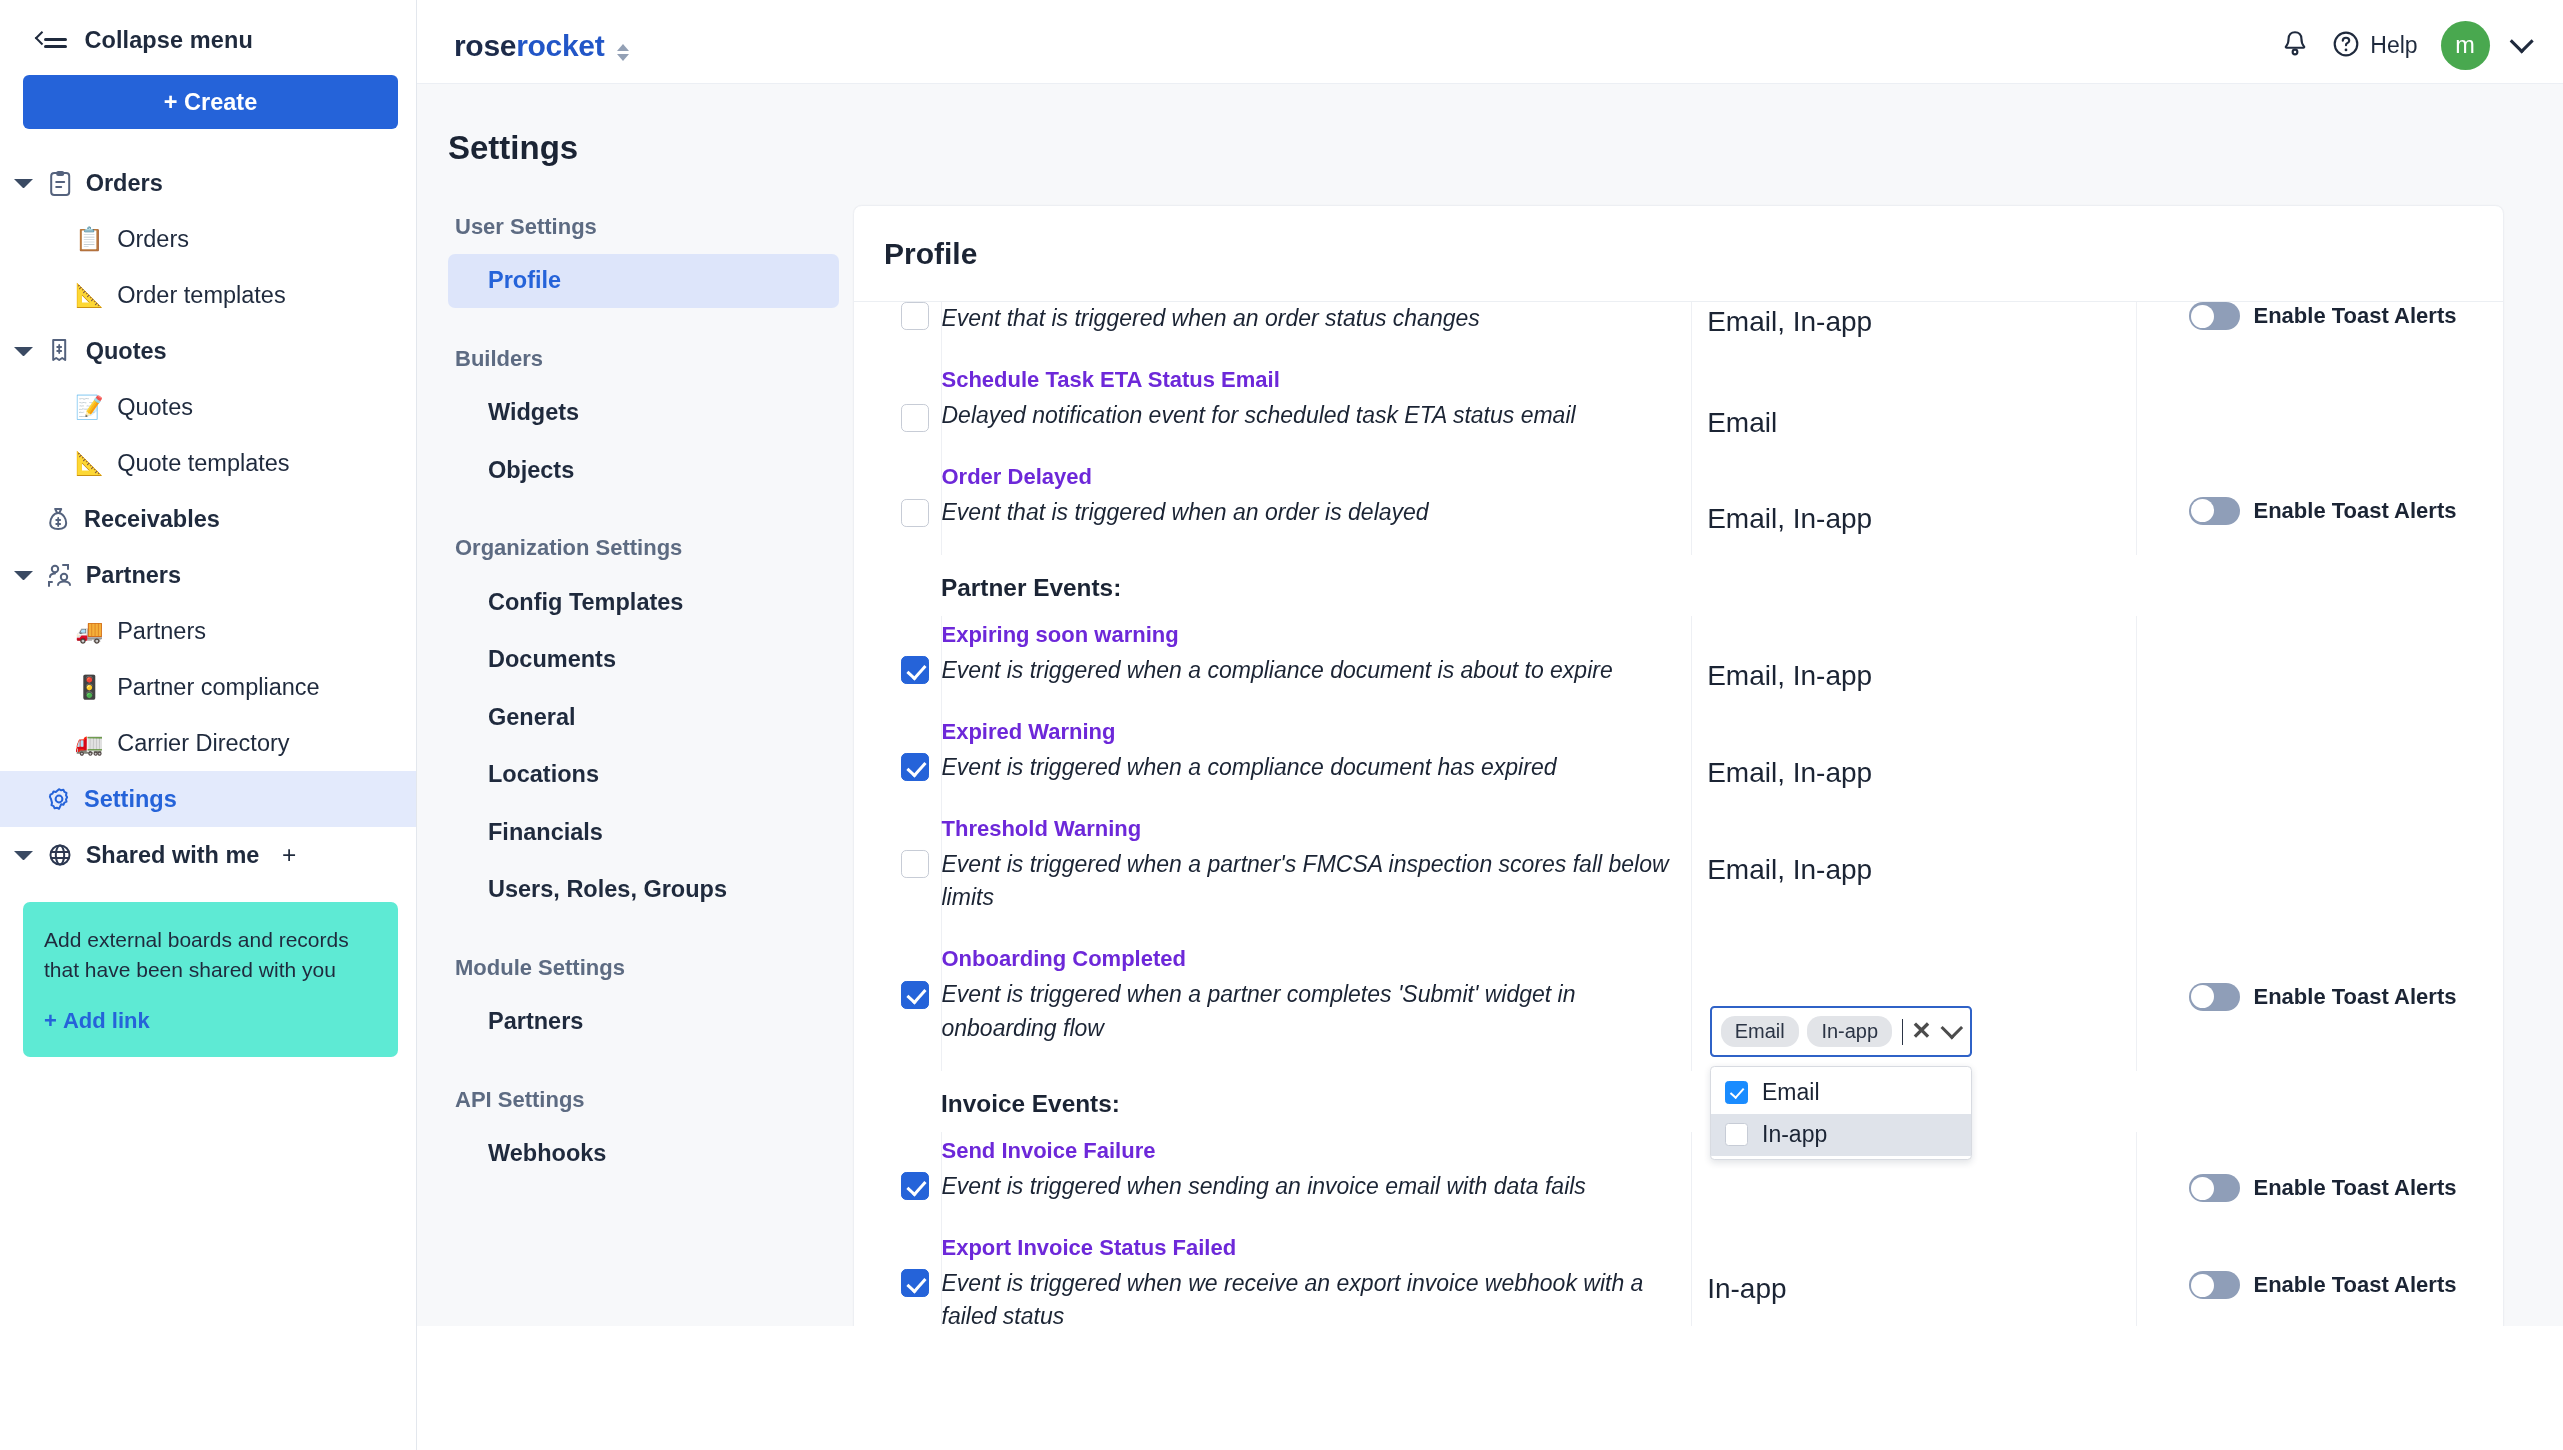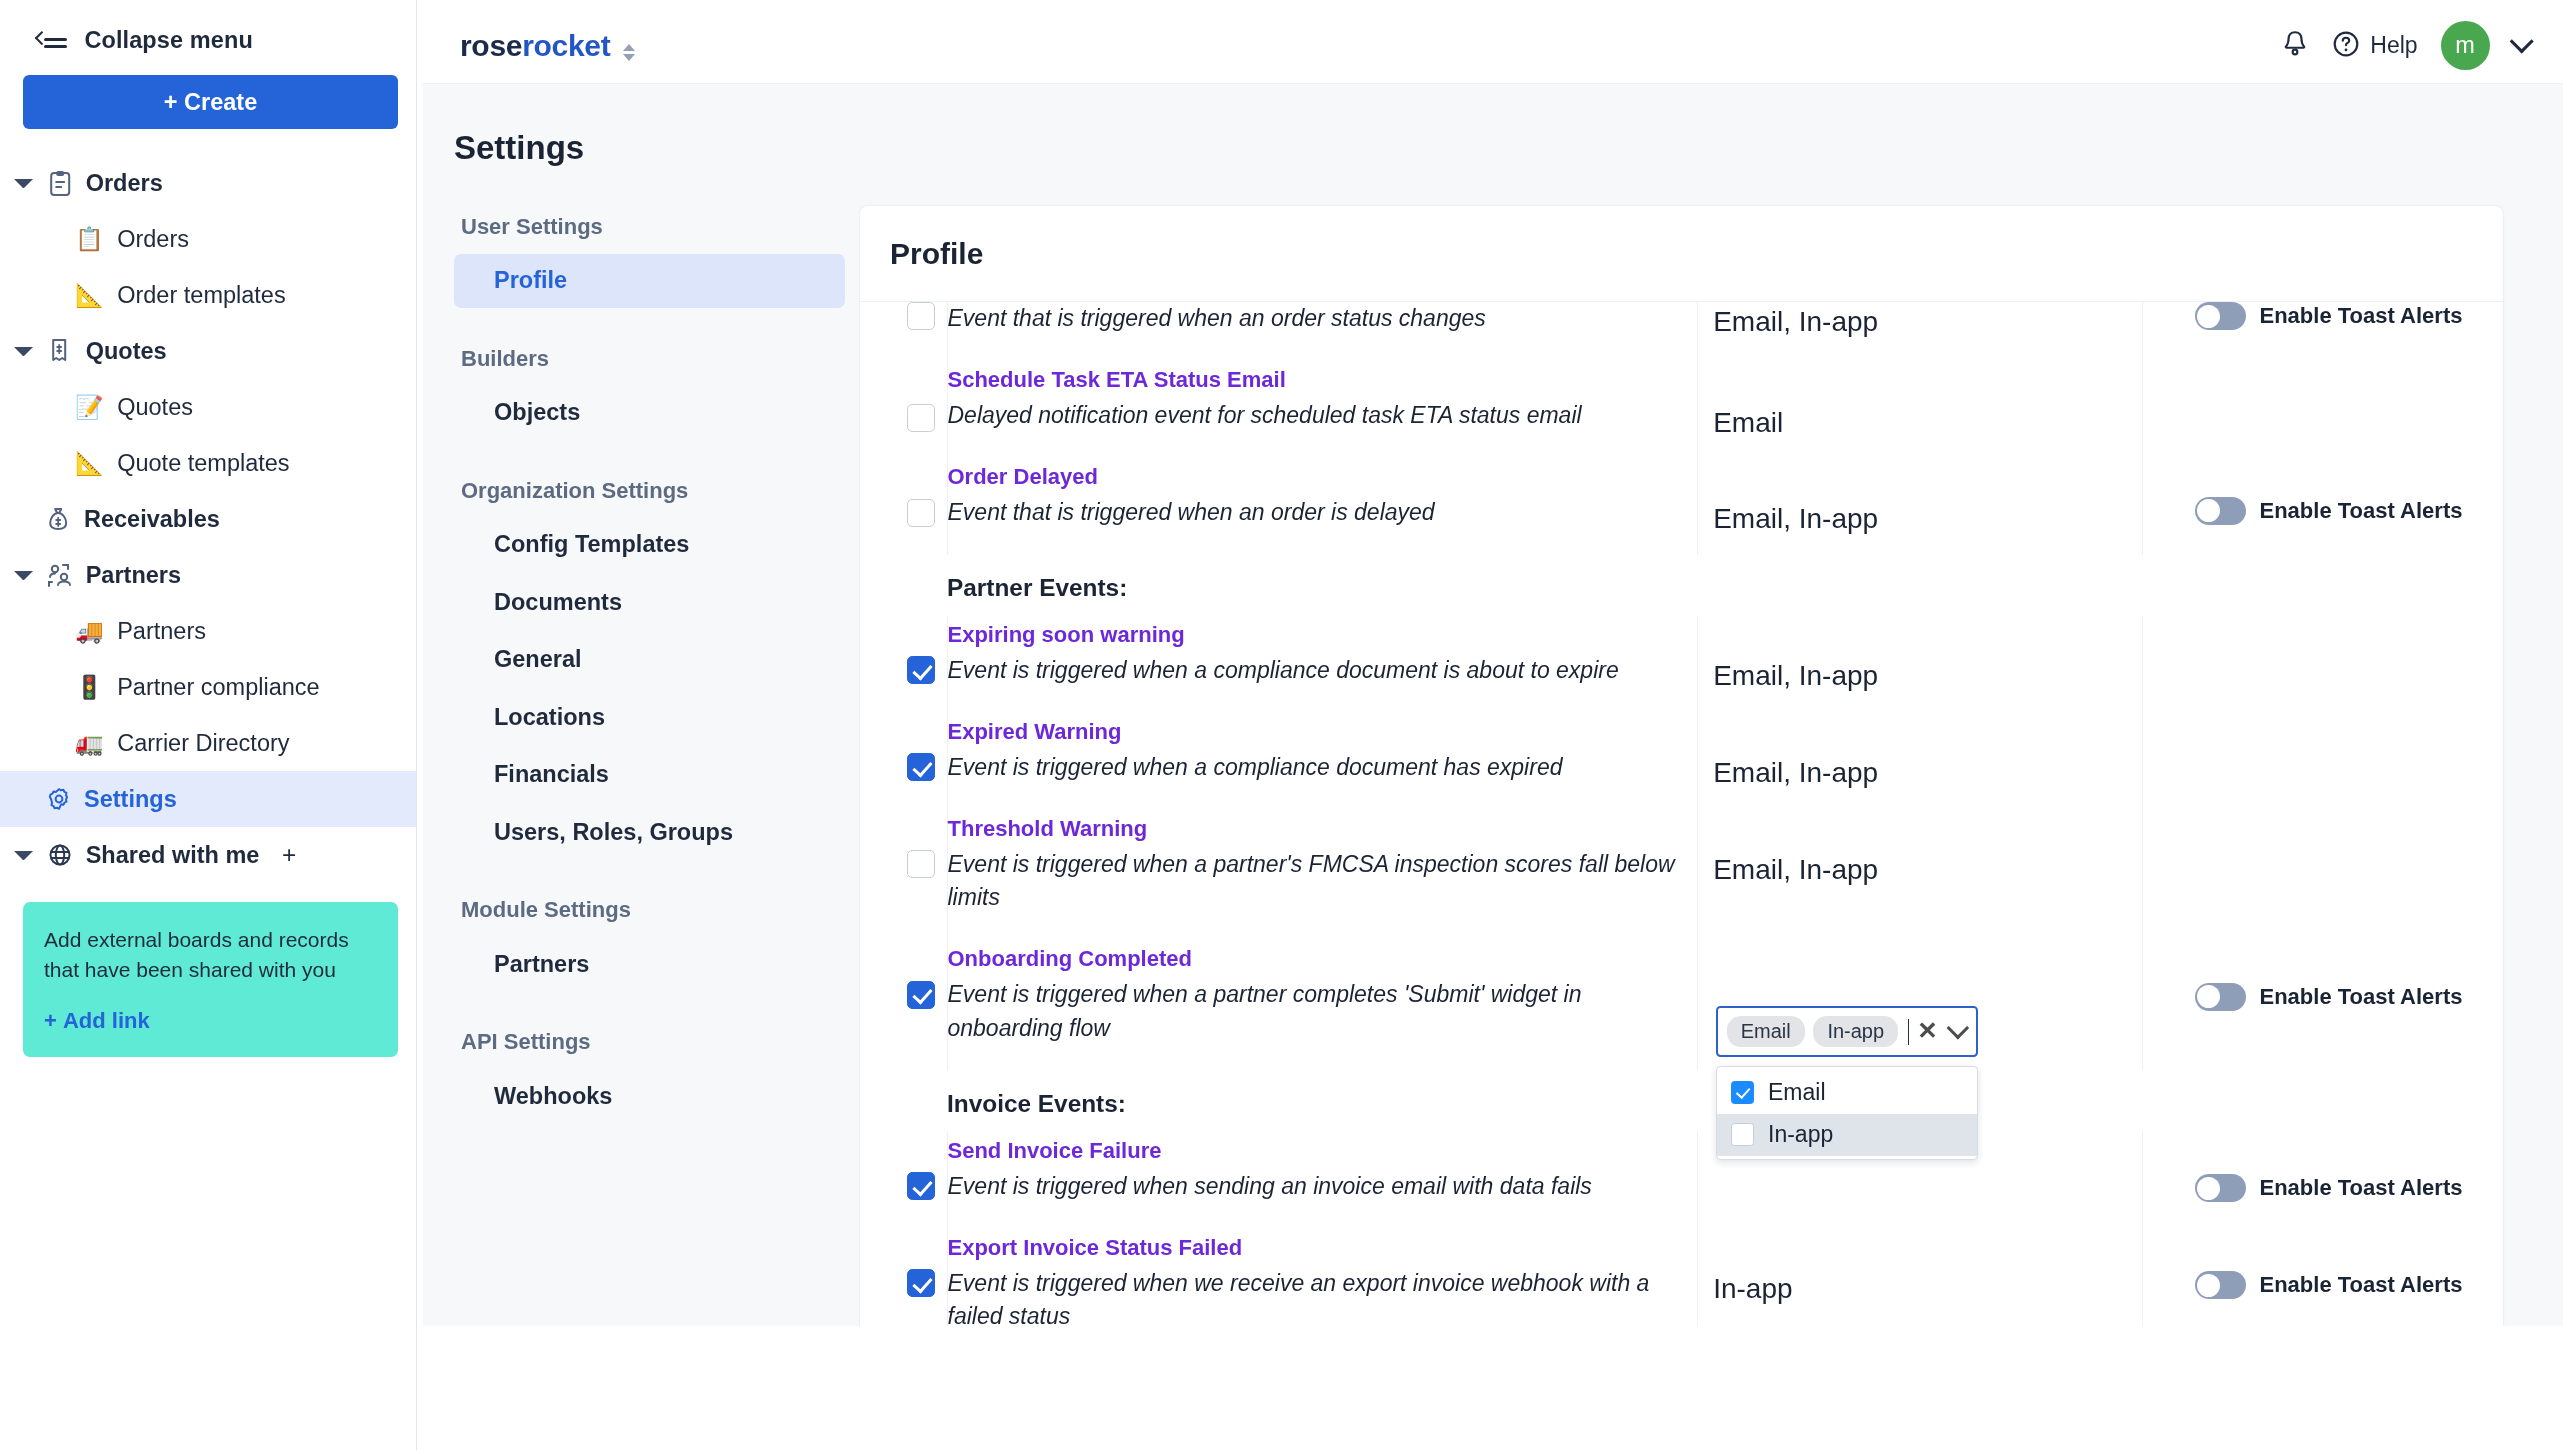--- a/index.html
+++ b/index.html
@@ -2,21 +2,21 @@
 <html style="font-size:14px"><head>
 <meta charset="utf-8">
 <style>
   * { box-sizing: border-box; margin: 0; padding: 0; }
   html, body {
     width: 2563px; height: 1451px;
     font-family: "Liberation Sans", sans-serif;
     background: #ffffff;
     overflow: hidden;
   }
-  .app { display: flex; width: 2563px; height: 1326px; gap: 6px; }
+  .app { display: flex; width: 2563px; height: 1326px; }
 
   
   .sidebar {
     width: 417px; height: 1451px; background: #ffffff;
     border-right: 1.7px solid #e3e7ed;
     flex: 0 0 417px; padding: 0; position: relative;
   }
   .collapse-row {
     display: flex; align-items: center; gap: 17.4px;
     padding: 26px 0 0 37px; height: 54px;
@@ -368,20 +368,21 @@
     <div class="page">
       <div class="page-title">Settings</div>
 
       <div class="panels">
 
         <div class="settings-nav">
           <div class="sn-group">User Settings</div>
           <div class="sn-item active">Profile</div>
 
           <div class="sn-group spaced">Builders</div>
+          <div class="sn-item">Widgets</div>
           <div class="sn-item">Objects</div>
 
           <div class="sn-group spaced">Organization Settings</div>
           <div class="sn-item">Config Templates</div>
           <div class="sn-item">Documents</div>
           <div class="sn-item">General</div>
           <div class="sn-item">Locations</div>
           <div class="sn-item">Financials</div>
           <div class="sn-item">Users, Roles, Groups</div>
 

